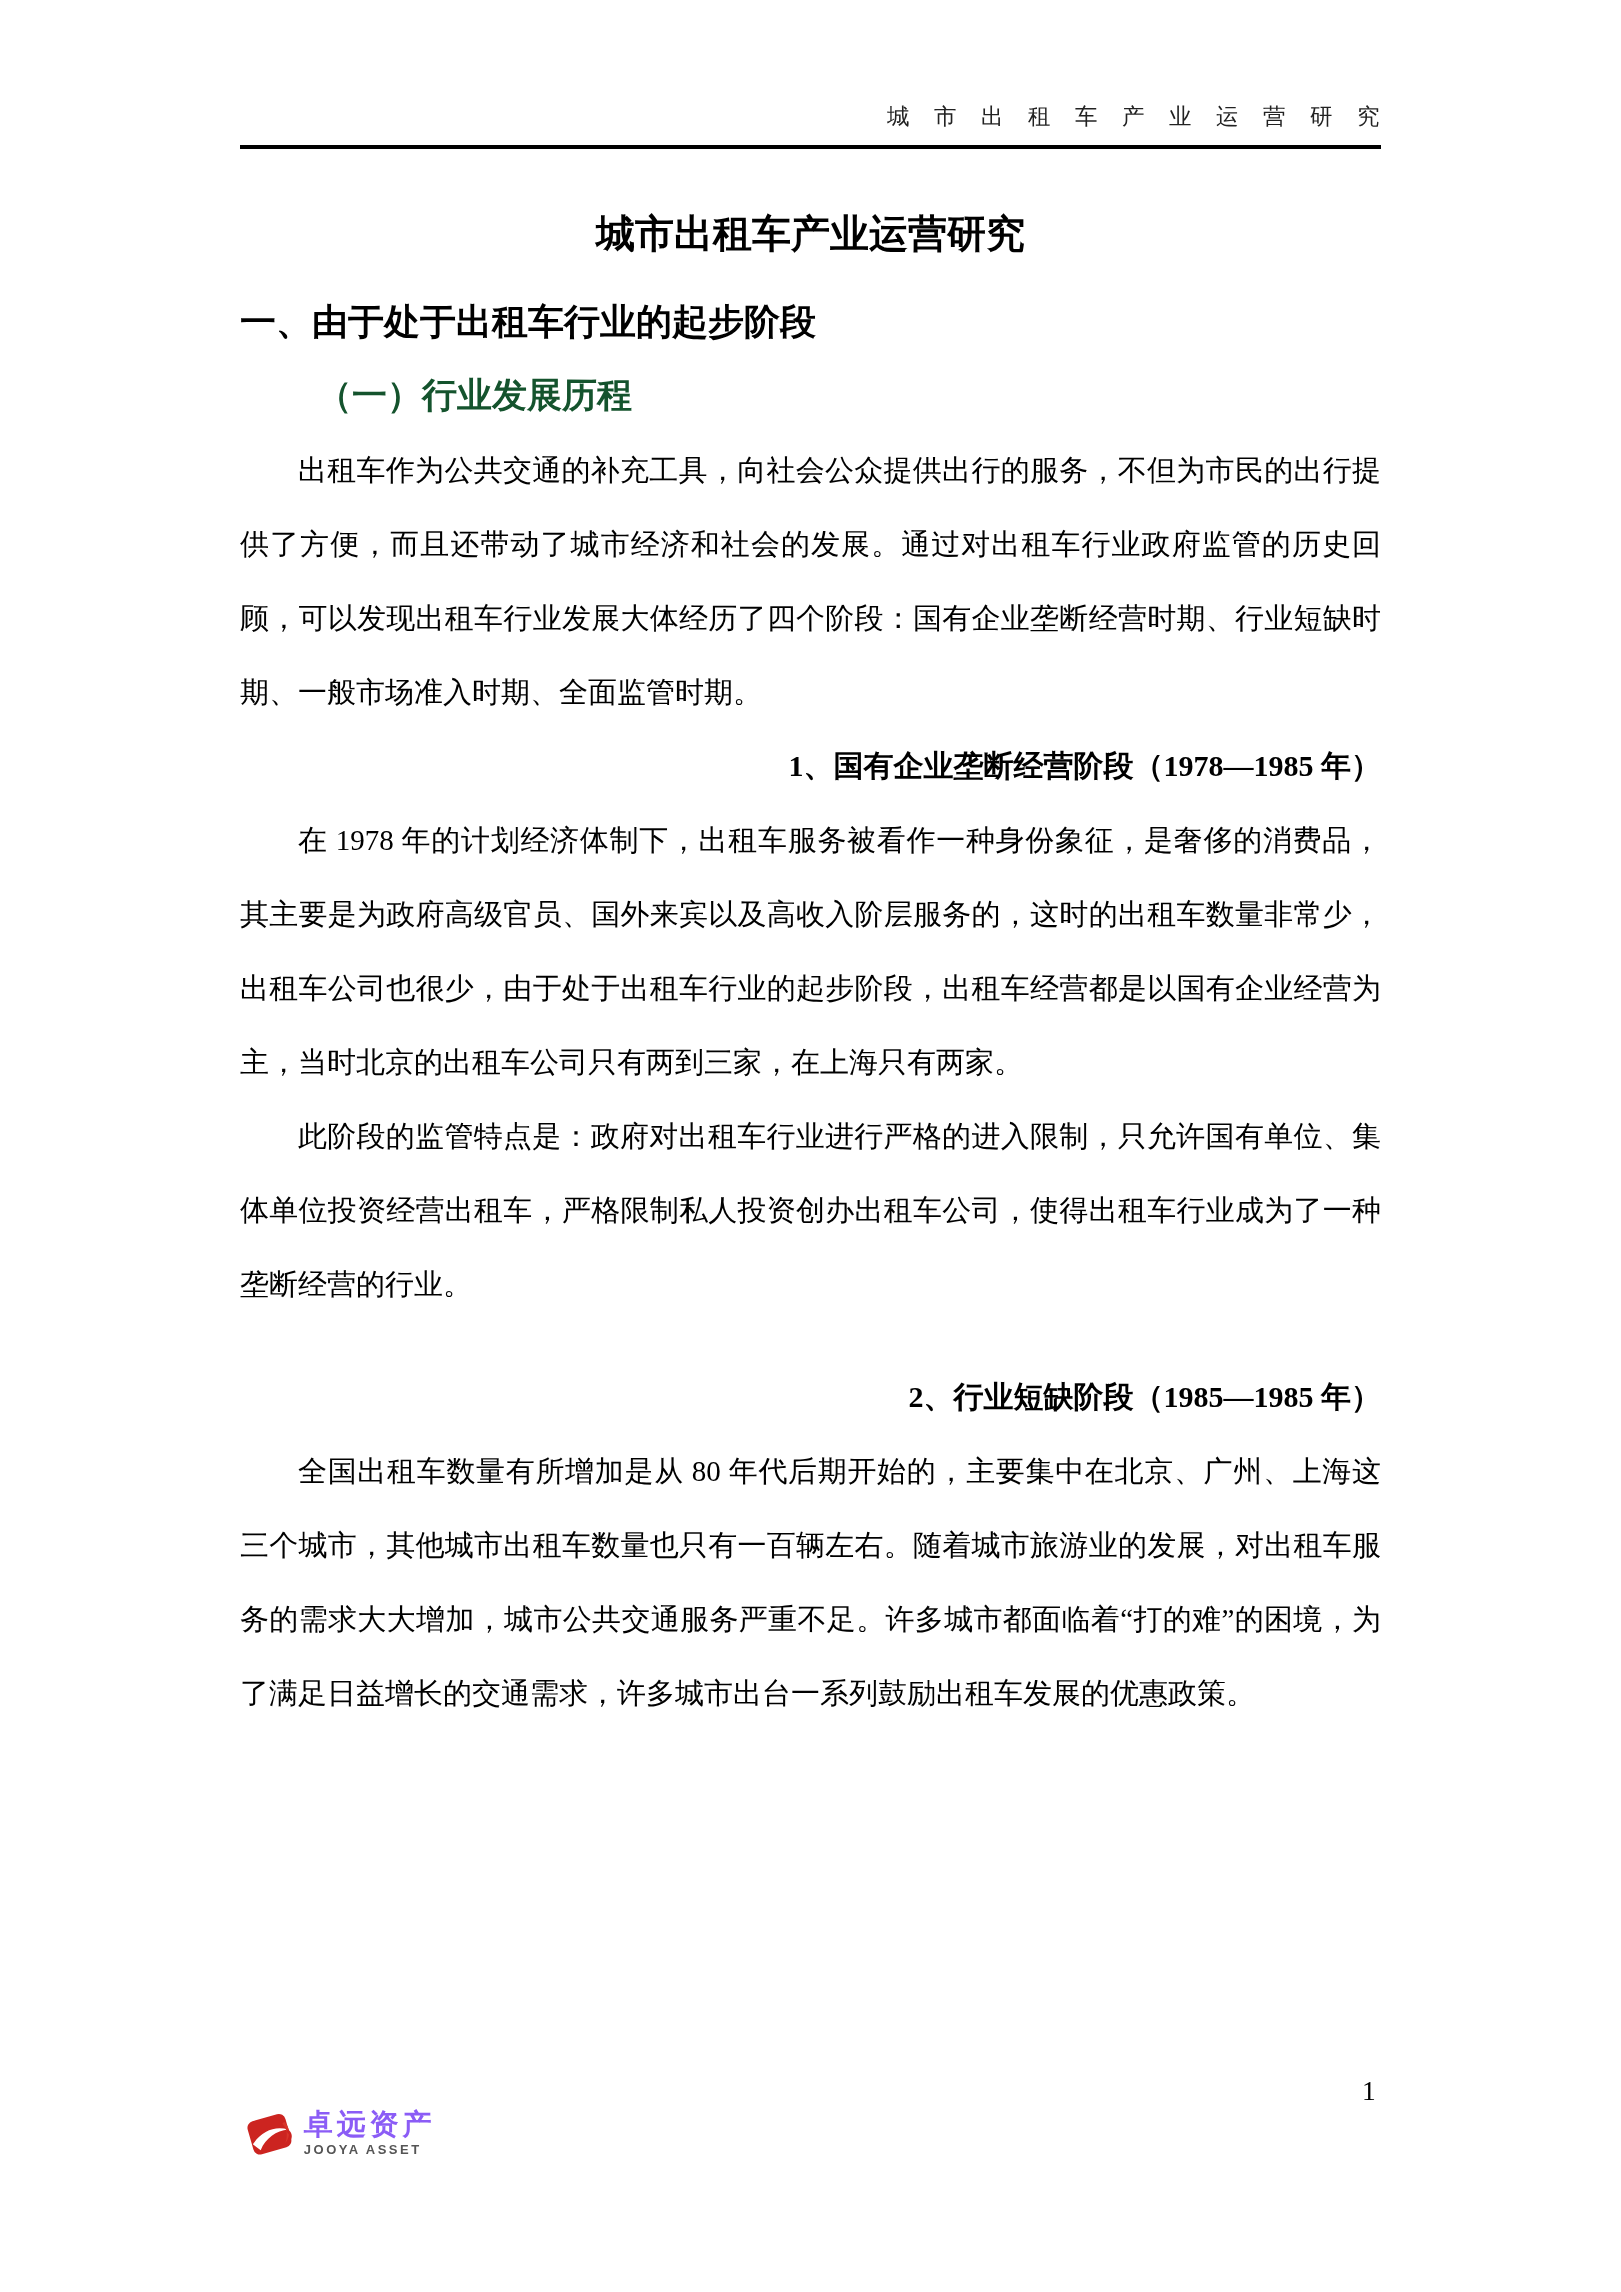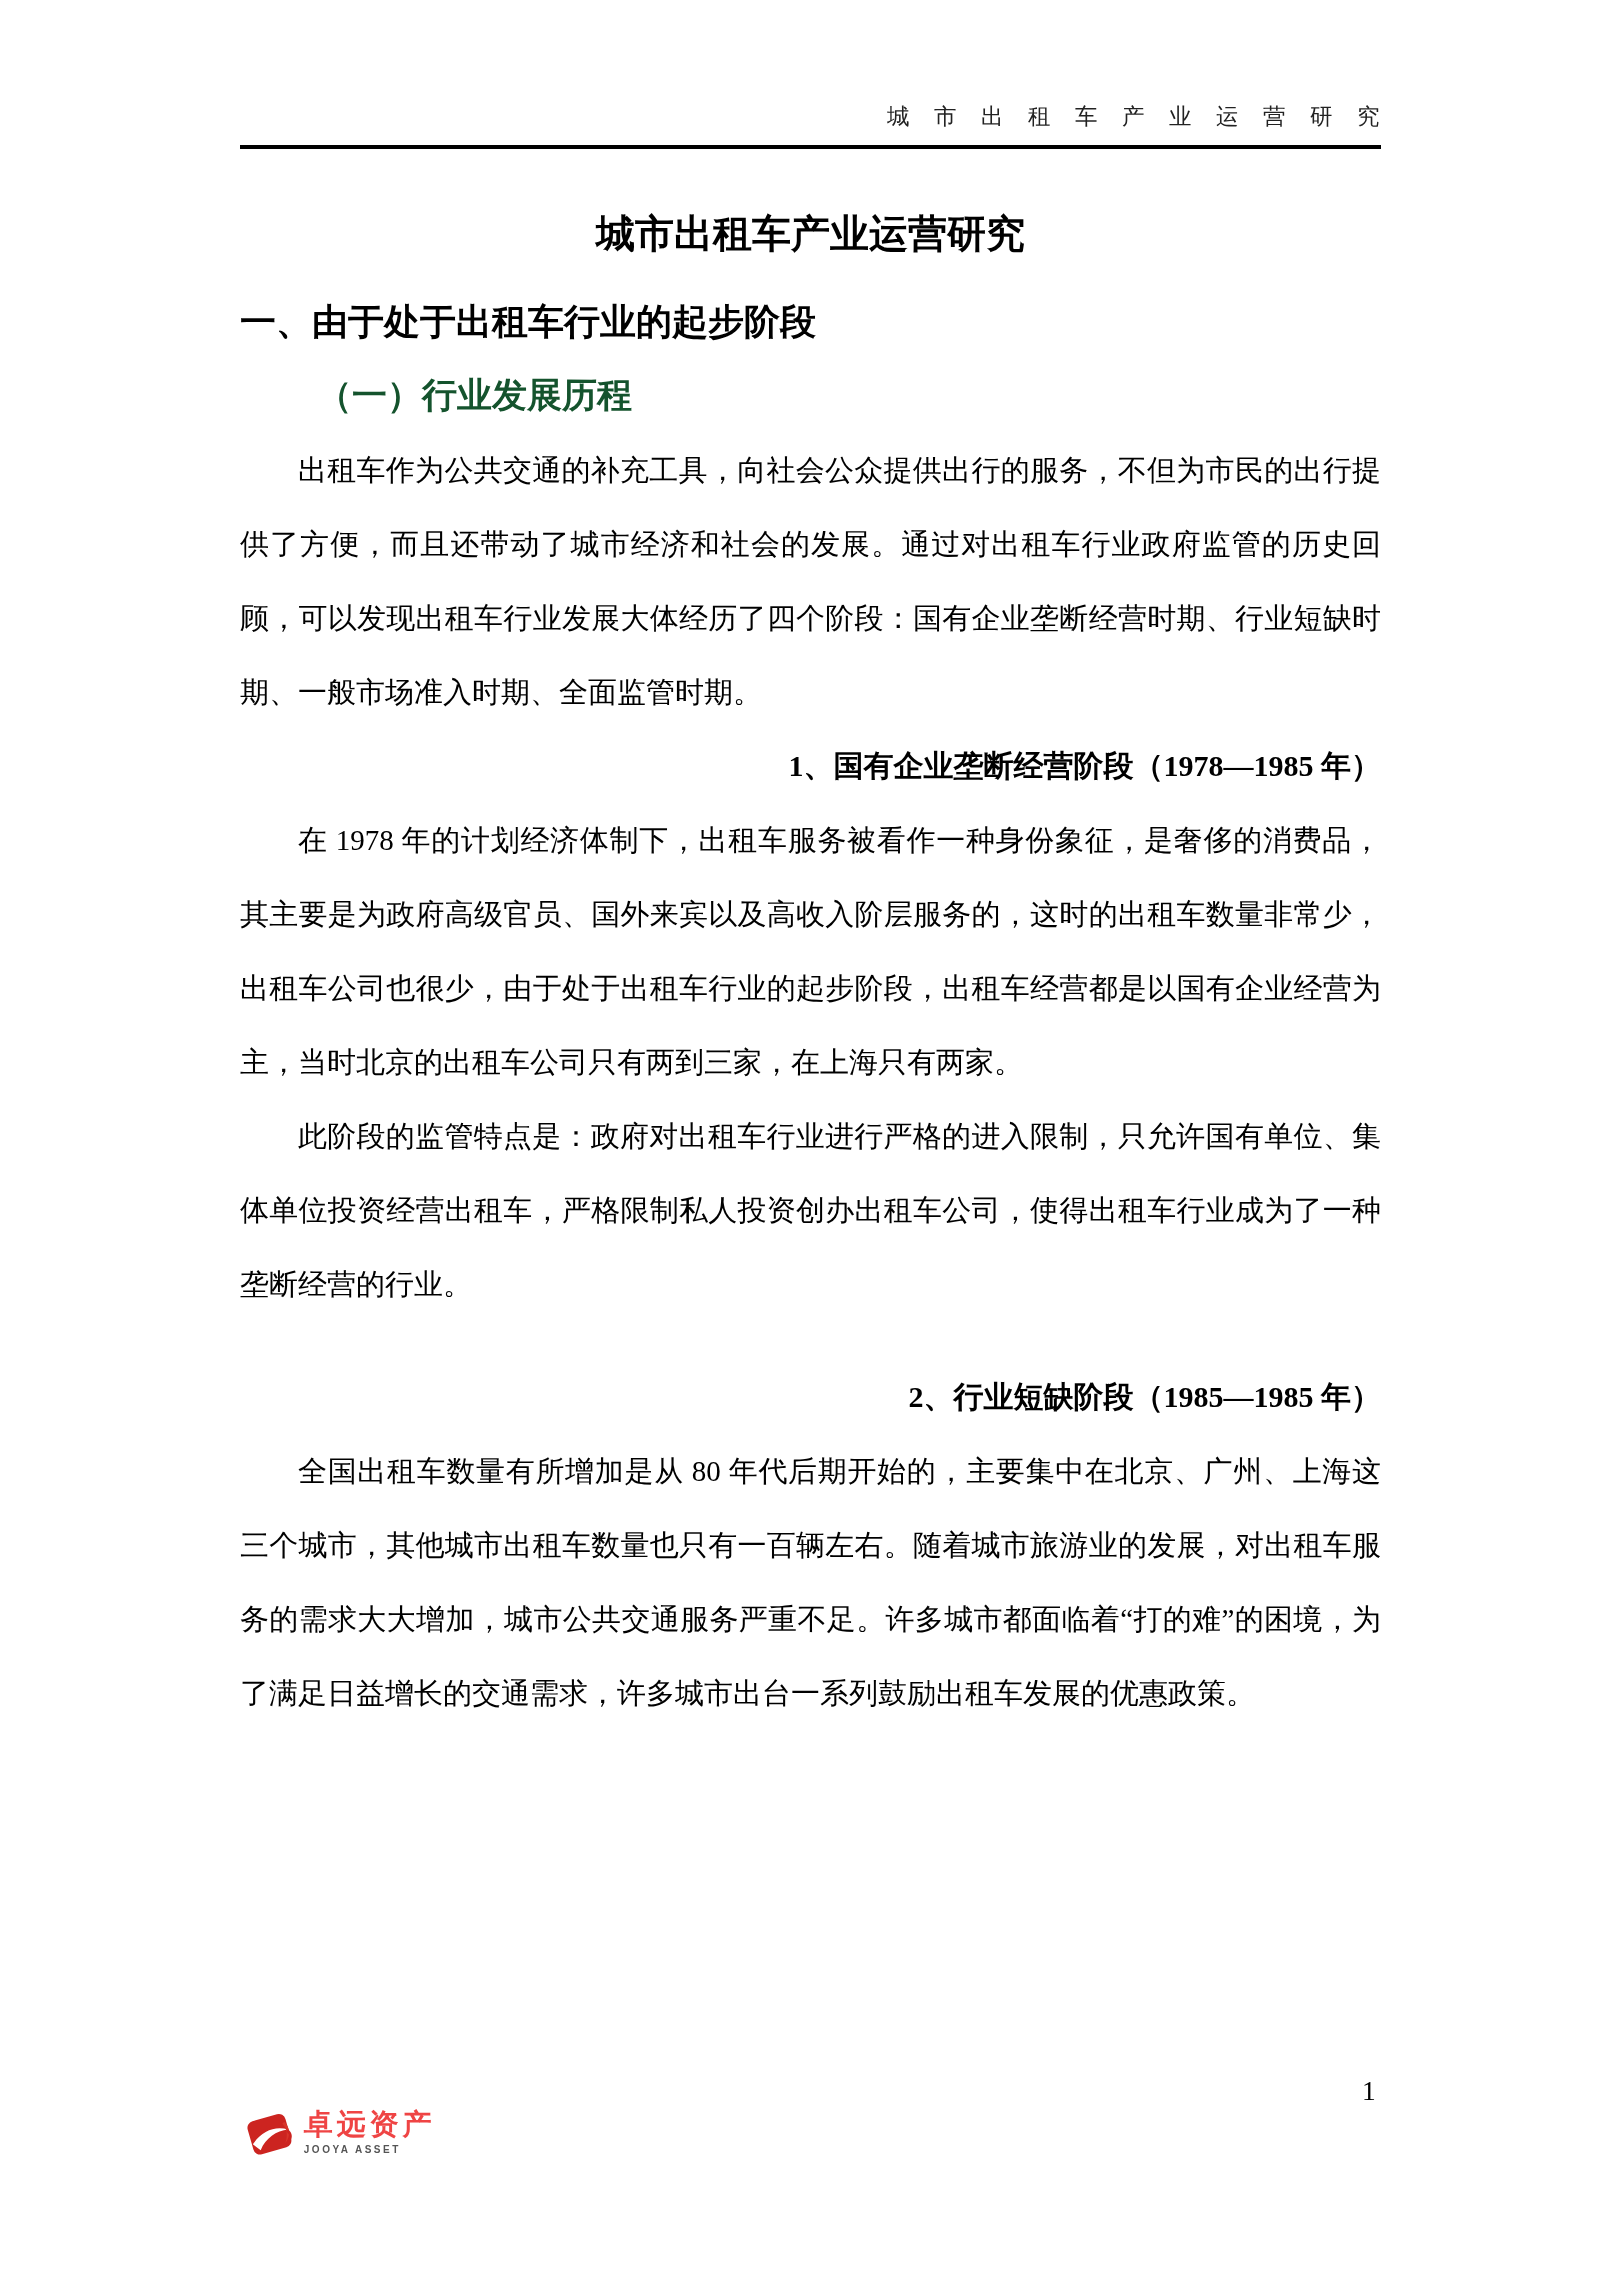--- a/index.html
+++ b/index.html
@@ -49,26 +49,26 @@
   }
   .h3-spaced { margin-top:39px; }
   
   .footer-logo {
     position:absolute; left:245px; top:2105px;
     display:flex; align-items:center; gap:7.8px;
   }
   .logo-text { display:flex; flex-direction:column; justify-content:center; }
   .logo-cn {
     font-family:"Liberation Sans","DejaVu Sans",sans-serif;
-    font-size:29px; font-weight:bold; color:#ef4444;
+    font-size:29px; font-weight:bold; color:#8b5cf6;
     letter-spacing:3.9px; line-height:31px;
   }
   .logo-en {
     font-family:"Liberation Sans","DejaVu Sans",sans-serif;
-    font-size:10px; font-weight:bold; color:#555;
+    font-size:13px; font-weight:bold; color:#555;
     letter-spacing:2.5px; line-height:19.6px;
   }
   .page-number {
     position:absolute; left:1362px; top:2076px;
     font-size:27.4px; color:#000;
   }
 </style>
 </head>
 <body>
 

